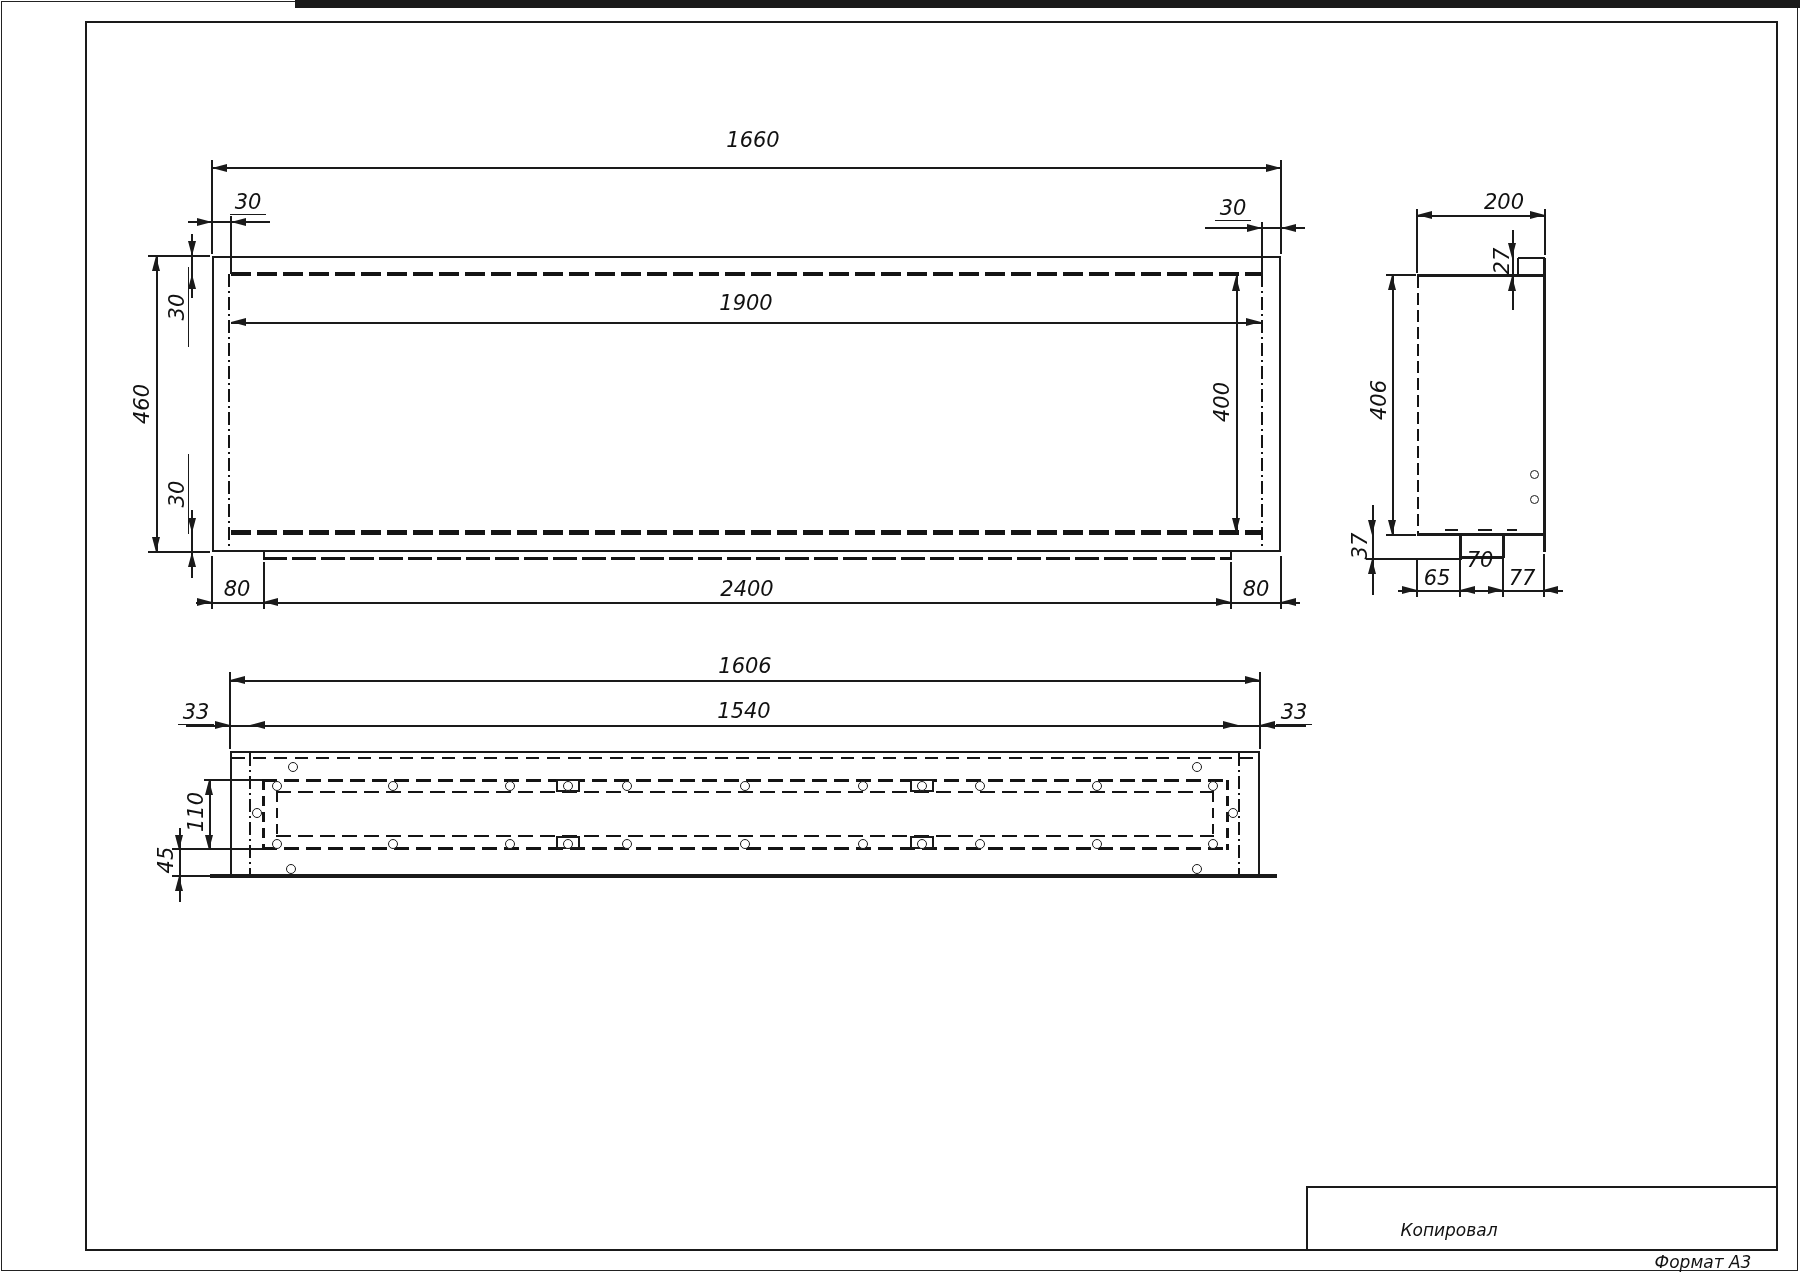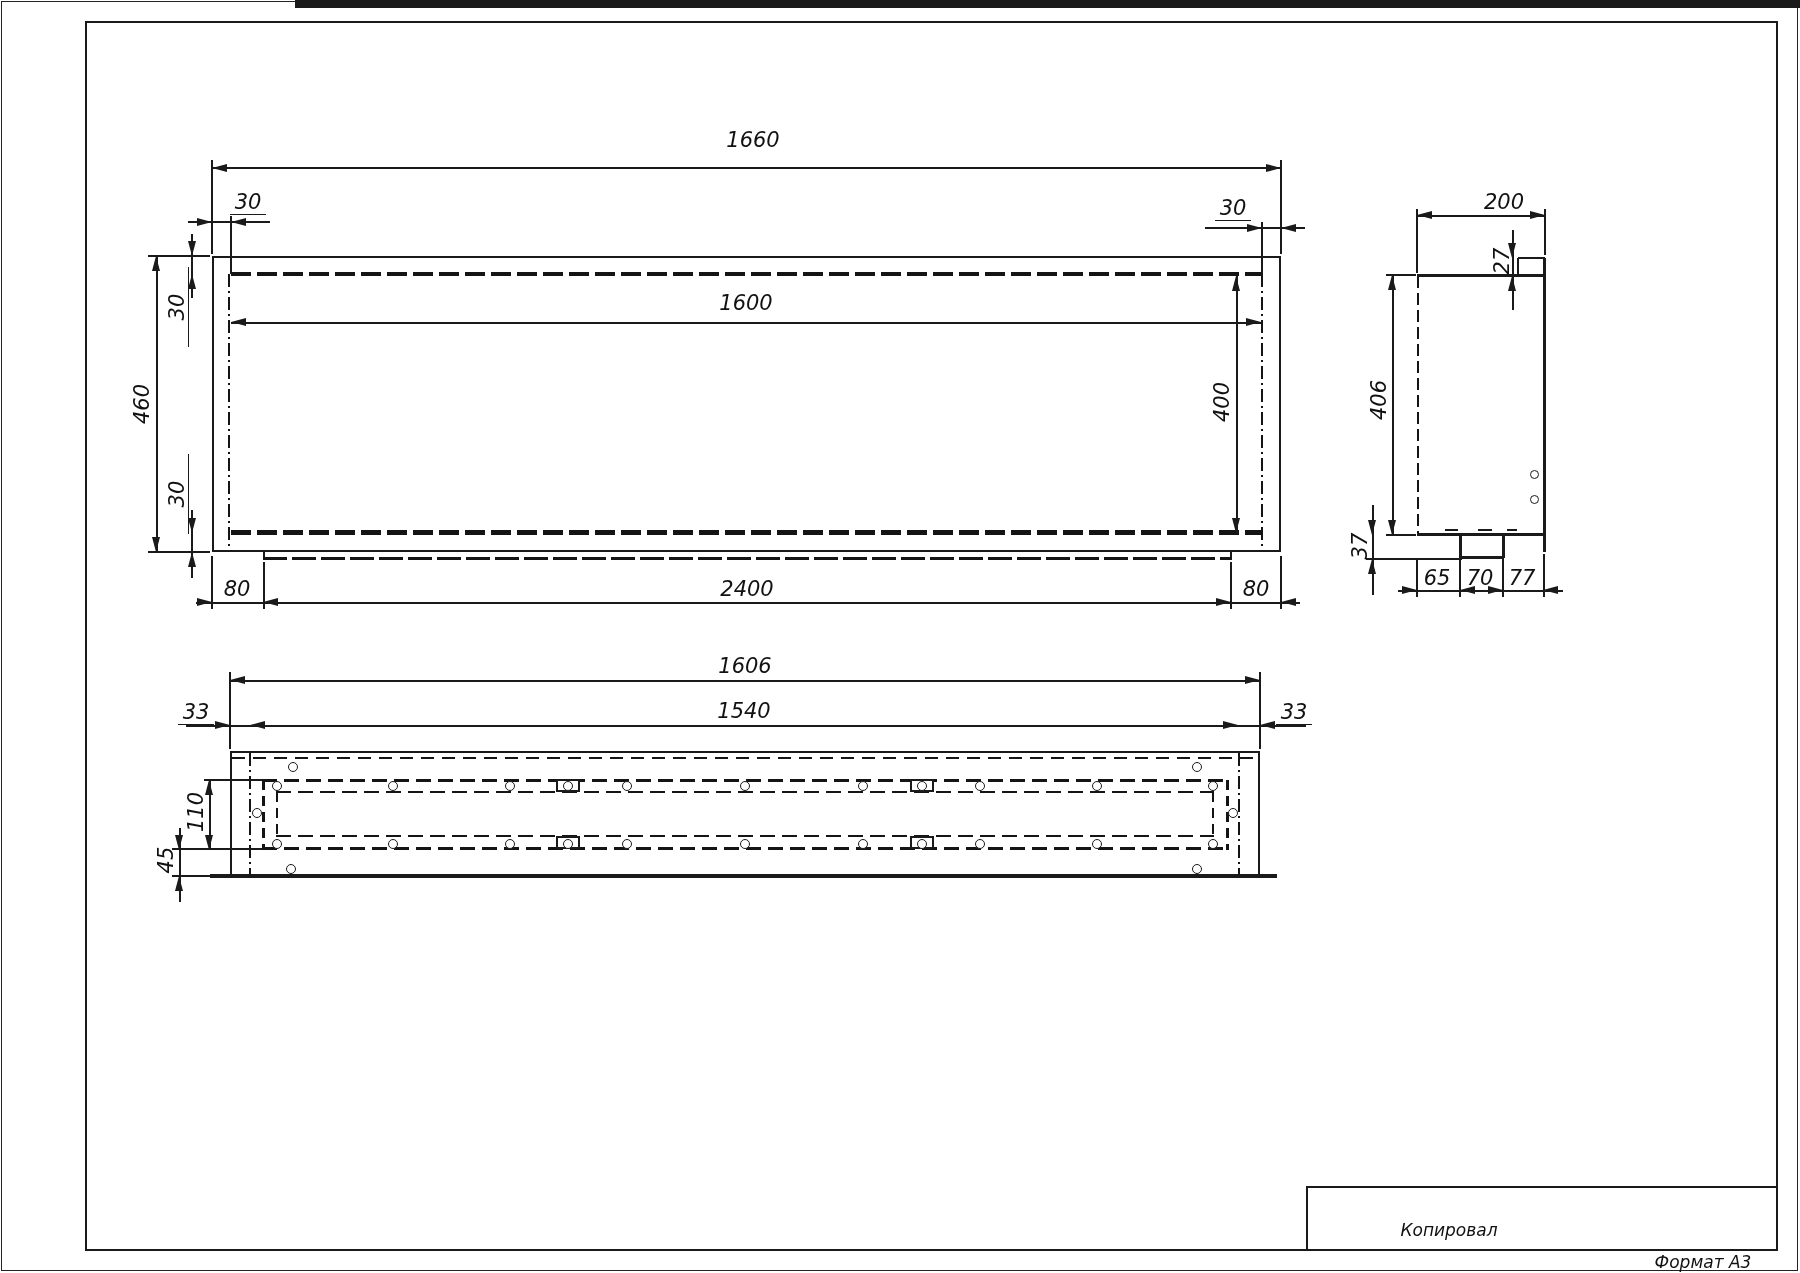--- a/index.html
+++ b/index.html
@@ -71,21 +71,21 @@
 
   <div class="ln" style="left:1261px;top:222px;width:1.5px;height:54px;"></div>
   <div class="ln" style="left:1205px;top:227px;width:100px;height:1.5px;"></div>
   <div class="ar ar-r" style="left:1247px;top:223.5px;"></div>
   <div class="ar ar-l" style="left:1281px;top:223.5px;"></div>
   <div class="lb und" style="left:1215px;top:196px;width:36px;">30</div>
 
   <div class="ln" style="left:231px;top:322px;width:1030px;height:1.5px;"></div>
   <div class="ar ar-l" style="left:231px;top:318px;"></div>
   <div class="ar ar-r" style="left:1246px;top:318px;"></div>
-  <div class="lb" style="left:700px;top:291px;width:92px;">1600</div>
+  <div class="lb" style="left:700px;top:291px;width:92px;">1900</div>
 
   <div class="ln" style="left:148px;top:255px;width:62px;height:1.5px;"></div>
   <div class="ln" style="left:148px;top:551px;width:62px;height:1.5px;"></div>
   <div class="ln" style="left:156px;top:256px;width:1.5px;height:296px;"></div>
   <div class="ar ar-u" style="left:152px;top:256px;"></div>
   <div class="ar ar-d" style="left:152px;top:537px;"></div>
   <div class="lbv" style="left:102px;top:392px;width:80px;">460</div>
 
   <div class="ln" style="left:191px;top:234px;width:1.5px;height:64px;"></div>
   <div class="ar ar-d" style="left:187.5px;top:241px;"></div>
@@ -158,21 +158,21 @@
   <div class="ln" style="left:1416px;top:560px;width:1.5px;height:37px;"></div>
   <div class="ln" style="left:1459px;top:558px;width:1.5px;height:39px;"></div>
   <div class="ln" style="left:1502px;top:558px;width:1.5px;height:39px;"></div>
   <div class="ln" style="left:1543px;top:554px;width:1.5px;height:43px;"></div>
   <div class="ln" style="left:1398px;top:590px;width:165px;height:1.5px;"></div>
   <div class="ar ar-r" style="left:1402px;top:586px;"></div>
   <div class="ar ar-l" style="left:1460px;top:586px;"></div>
   <div class="ar ar-r" style="left:1488px;top:586px;"></div>
   <div class="ar ar-l" style="left:1543px;top:586px;"></div>
   <div class="lb" style="left:1419px;top:566px;width:36px;">65</div>
-  <div class="lb" style="left:1462px;top:566px;width:36px;">70</div>
+  <div class="lb" style="left:1462px;top:548px;width:36px;">70</div>
   <div class="lb" style="left:1504px;top:566px;width:36px;">77</div>
 
   <div style="position:absolute;left:230px;top:751px;width:1030px;height:125px;border:2px solid #1a1a1a;border-top-width:2.5px;border-bottom:none;"></div>
   <div class="dD" style="left:232px;top:757px;width:1026px;height:2px;"></div>
   <div class="ln" style="left:210px;top:874px;width:1067px;height:4px;"></div>
   <div class="ddv" style="left:249px;top:753px;height:121px;"></div>
   <div class="ddv" style="left:1238px;top:753px;height:121px;"></div>
   <div class="dC" style="left:262px;top:779px;width:966px;height:2.5px;"></div>
   <div class="dC" style="left:262px;top:847px;width:966px;height:2.5px;"></div>
   <div class="dVC" style="left:262px;top:780px;width:2.5px;height:70px;"></div>

